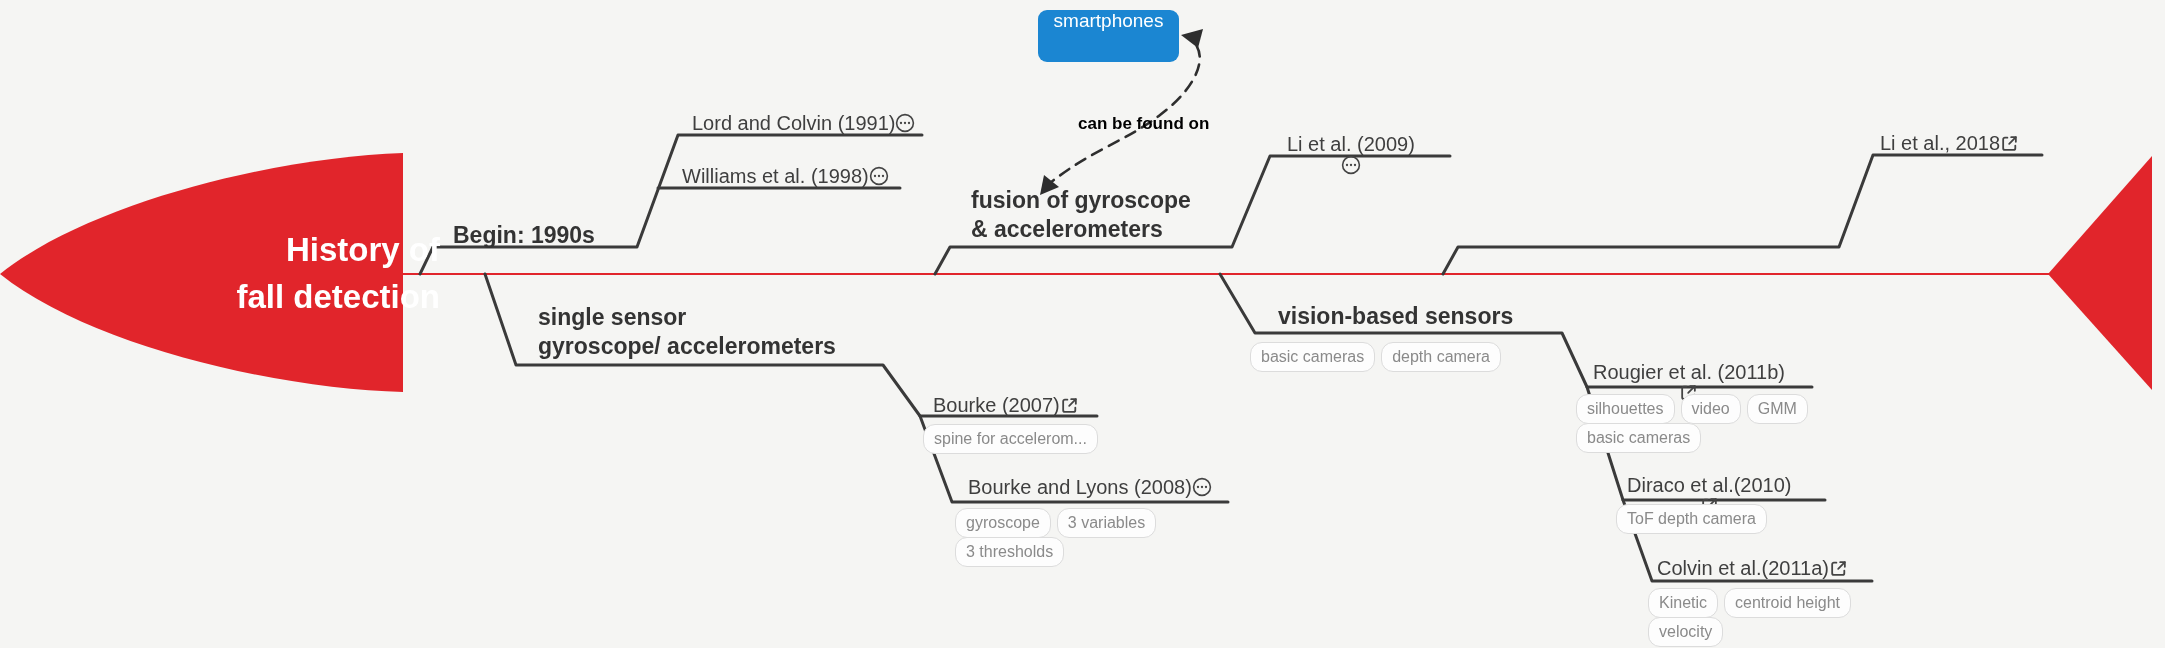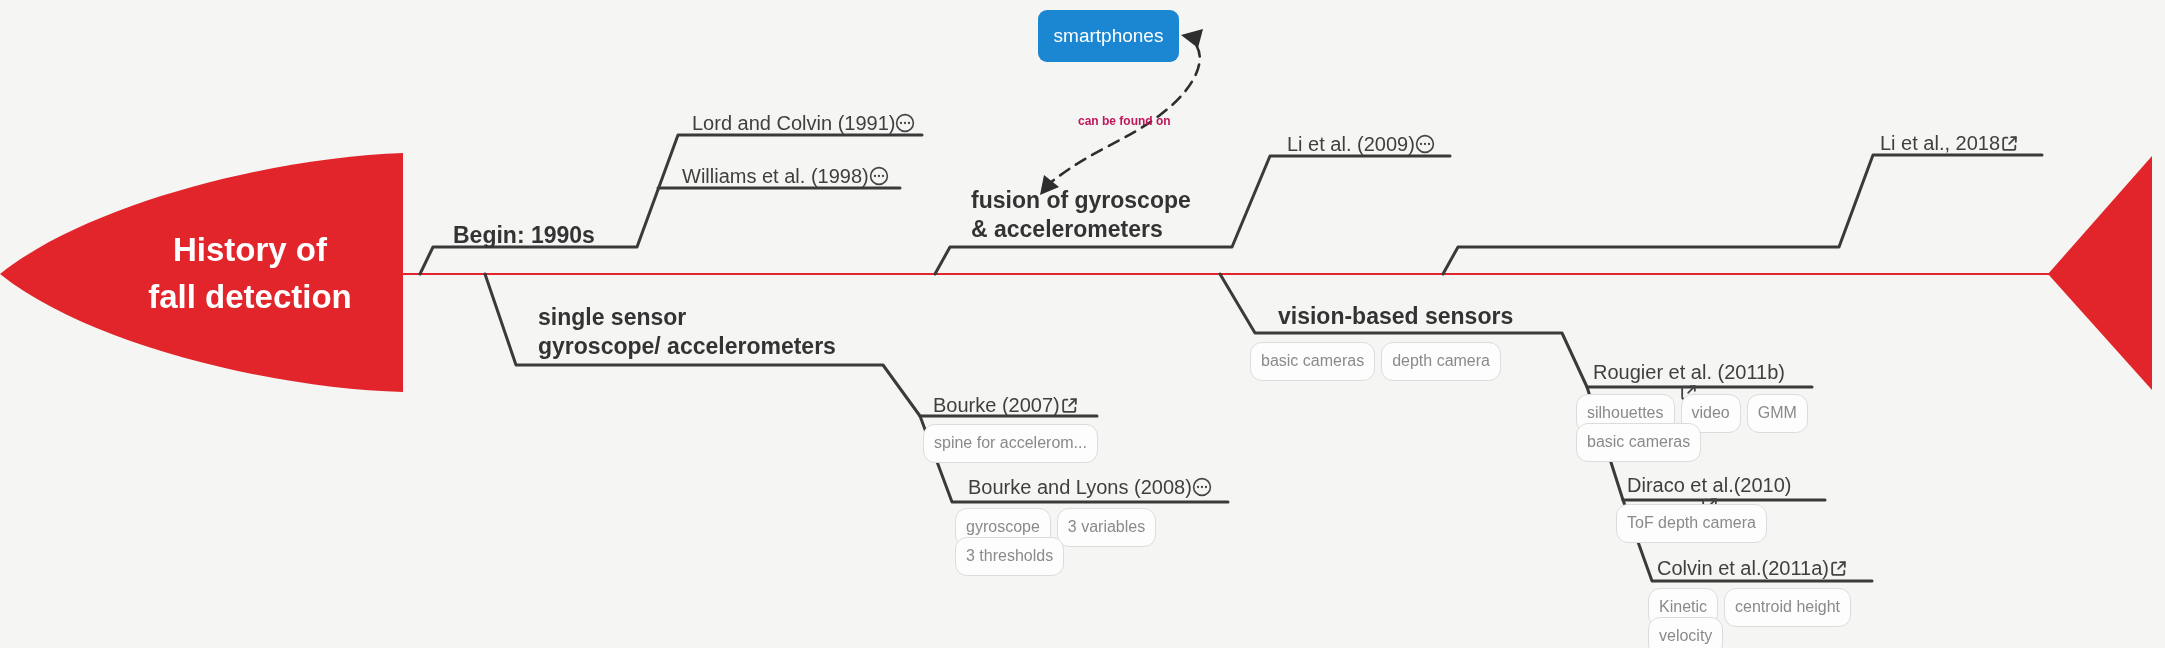--- a/index.html
+++ b/index.html
@@ -15,44 +15,44 @@
   .stage{position:absolute;left:0;top:0;width:2165px;height:648px;}
   svg.lines{position:absolute;left:0;top:0;}
   .red-fill{fill:var(--red);stroke:none;}
   .red-line{stroke:var(--red);stroke-width:2;}
   .branch{fill:none;stroke:var(--line);stroke-width:3;stroke-linejoin:round;stroke-linecap:round;}
   .rel-curve{fill:none;stroke:#2e2e2e;stroke-width:2.6;stroke-dasharray:11 8;stroke-linecap:round;}
   .rel-arrow{fill:#2e2e2e;stroke:none;}
 
   .abs{position:absolute;}
   .main-title{
-    left:60px;top:226px;width:380px;text-align:center;color:#fff;
+    left:60px;top:226px;width:380px;text-align:right;color:#fff;
     font-size:33px;font-weight:bold;line-height:47px;cursor:default;
   }
   .topic{
     color:var(--topic);font-size:23px;font-weight:bold;line-height:29px;white-space:nowrap;
   }
   .cite{
     display:flex;align-items:center;white-space:nowrap;
     color:var(--cite);font-size:20px;line-height:22px;
   }
   .icon{display:inline-flex;align-items:center;justify-content:center;flex:none;}
   .tag-row{display:flex;gap:6px;align-items:center;}
   .pill{
     display:inline-flex;align-items:center;white-space:nowrap;
     font-size:16px;color:var(--tagtext);background:var(--tagbg);
     border:1.5px solid var(--tagborder);border-radius:12px;
-    padding:1px 10px 2px 10px;height:39px;
+    padding:1px 10px 2px 10px;height:30px;
   }
   .float-node{
     left:1038px;top:10px;width:141px;height:52px;border-radius:9px;
-    background:var(--blue);display:flex;align-items:center;justify-content:center;
+    background:var(--blue);display:flex;align-items:flex-start;justify-content:center;
     color:#fff;font-size:19px;
   }
-  .rel-label{left:1078px;top:114px;font-size:12px;font-weight:bold;color:#be185d;white-space:nowrap;}
+  .rel-label{left:1078px;top:114px;font-size:17px;font-weight:bold;color:#000000;white-space:nowrap;}
 </style>
 </head>
 <body>
 
 <div class="stage">
 
   <svg class="lines" width="2165" height="648" viewBox="0 0 2165 648">
 
     <line class="red-line" x1="403" y1="274" x2="2050" y2="274"></line>
 
@@ -122,21 +122,21 @@
     <span class="icon">
       <svg width="20" height="20" viewBox="0 0 20 20">
           <circle cx="10" cy="10" r="8.4" fill="none" stroke="#444" stroke-width="1.6"></circle>
           <circle cx="6" cy="10" r="1.15" fill="#444"></circle>
           <circle cx="10" cy="10" r="1.15" fill="#444"></circle>
           <circle cx="14" cy="10" r="1.15" fill="#444"></circle>
         </svg>
     </span>
   </div>
 
-  <div class="abs cite" style="left:1287px;top:133px;">
+  <div class="abs cite" style="left:1287px;top:133px;flex-direction:column;">
     <span>Li et al. (2009)</span>
     <span class="icon">
       <svg width="20" height="20" viewBox="0 0 20 20">
           <circle cx="10" cy="10" r="8.4" fill="none" stroke="#444" stroke-width="1.6"></circle>
           <circle cx="6" cy="10" r="1.15" fill="#444"></circle>
           <circle cx="10" cy="10" r="1.15" fill="#444"></circle>
           <circle cx="14" cy="10" r="1.15" fill="#444"></circle>
         </svg>
     </span>
   </div>

